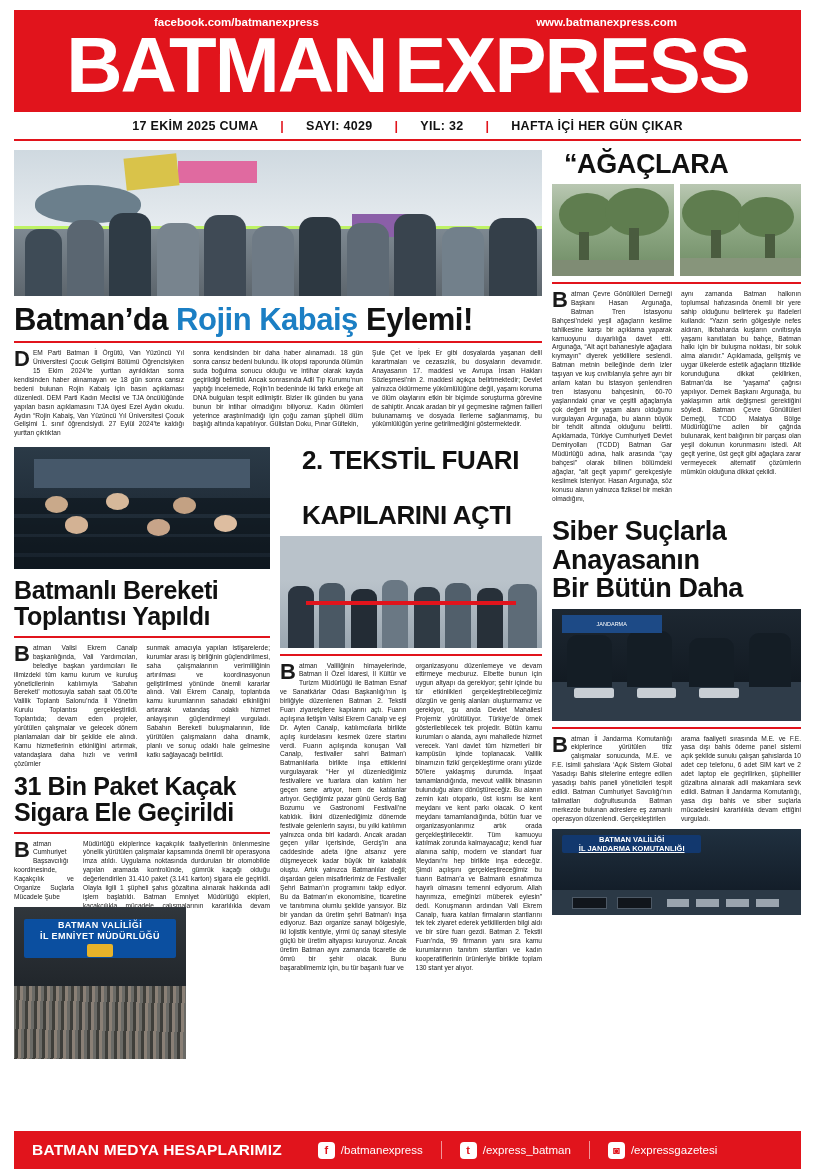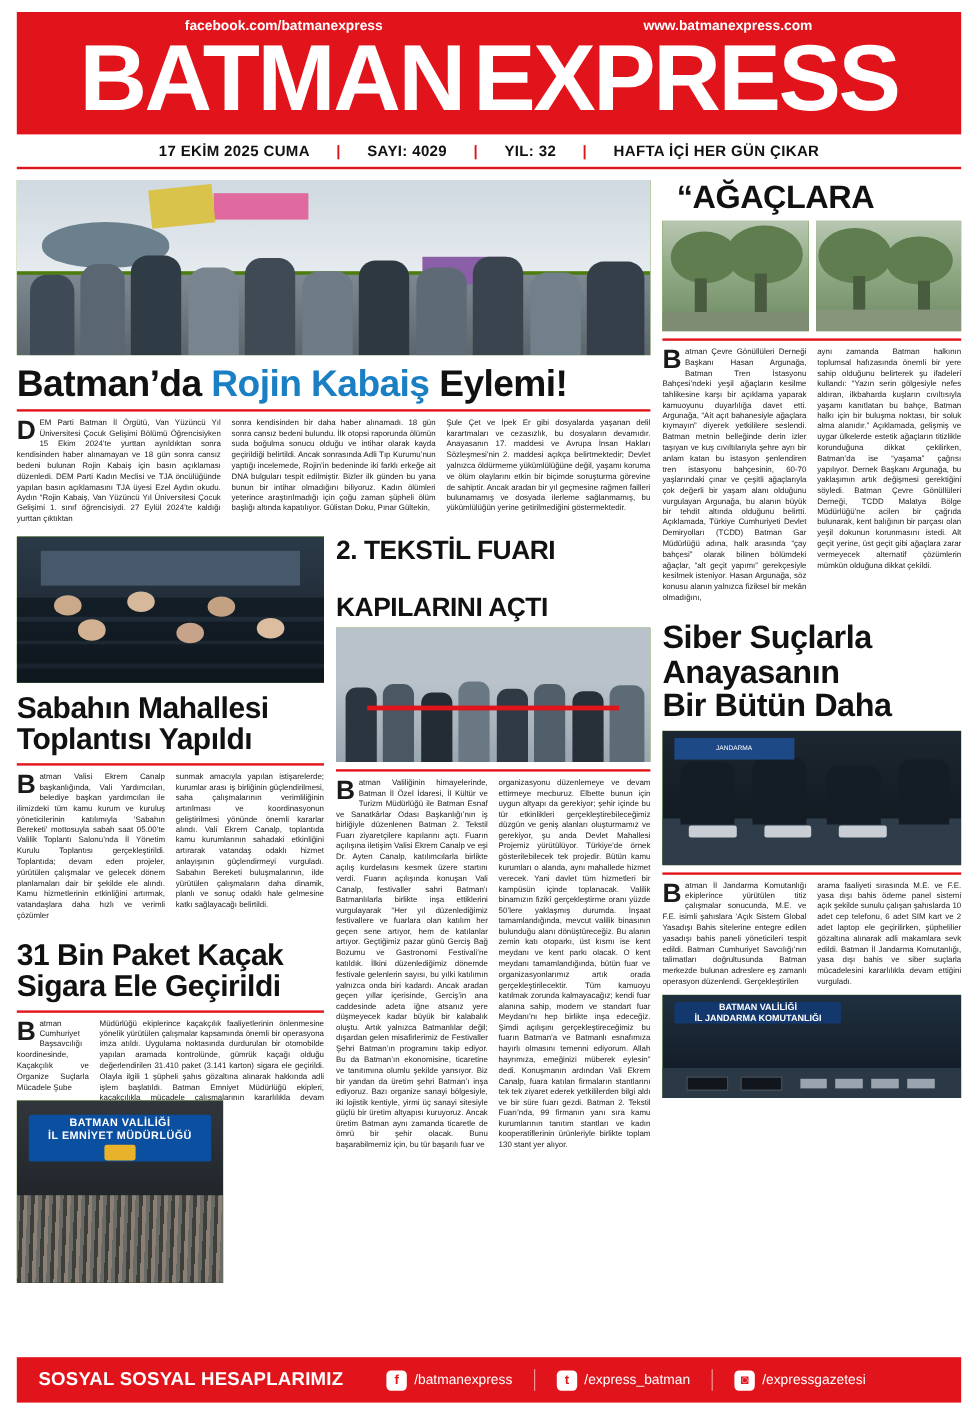--- a/index.html
+++ b/index.html
@@ -76,21 +76,21 @@
     gap: 10px;
     margin-top: 9px;
   }
   .col-left { width: 528px; }
   .col-right { width: 259px; }
 
   
   .photo {
     position: relative;
     overflow: hidden;
-    background: #4d7c0f;
+    background: #bef264;
   }
 
   
   h1.head {
     font-size: 31px;
     line-height: 1.02;
     font-weight: bold;
     margin: 8px 0 6px 0;
     letter-spacing: -0.5px;
   }
@@ -181,21 +181,21 @@
     background: repeating-linear-gradient(92deg,#6a6a66 0 3px,#3e3e3a 3px 6px, #8a8076 6px 9px); }
 
   .fair { position:absolute; inset:0; background: linear-gradient(#cfd6dc,#9aa6b0); }
   .ribbon { position:absolute; left:10%; right:10%; top:58%; height:4px; background:#e1141c; }
   .fairperson { position:absolute; bottom:0; border-radius: 9px 9px 0 0; }
 
   .gendarme { position:absolute; inset:0; background: linear-gradient(#20303f,#0e1620); }
   .g-banner { position:absolute; left:4%; top:6%; width:56%; height:22%; background:#12386e; color:#fff;
     display:flex; flex-direction:column; align-items:center; justify-content:center; border-radius:2px; }
   .g-banner .l1 { font-size: 7.5px; font-weight:bold; }
-  .g-banner .l2 { font-size: 7.5px; font-weight:bold; }
+  .g-banner .l2 { font-size: 7.5px; font-weight:bold;text-decoration:underline; }
   .g-table { position:absolute; left:0; right:0; bottom:0; height:30%; background:#2b3946; }
 
   .stack-gap { height: 8px; }
 
   .right-box { margin-top: 8px; }
 </style>
 </head>
 <body>
 
 <div class="page">
@@ -272,31 +272,31 @@
               <div style="position:absolute; left:12%; top:40%; width:9%; height:14%; background:#c9a98a; border-radius:50%;"></div>
               <div style="position:absolute; left:36%; top:38%; width:9%; height:14%; background:#d6b89a; border-radius:50%;"></div>
               <div style="position:absolute; left:62%; top:41%; width:9%; height:14%; background:#c3a183; border-radius:50%;"></div>
               <div style="position:absolute; left:20%; top:57%; width:9%; height:14%; background:#d3b294; border-radius:50%;"></div>
               <div style="position:absolute; left:52%; top:59%; width:9%; height:14%; background:#c7a489; border-radius:50%;"></div>
               <div style="position:absolute; left:78%; top:56%; width:9%; height:14%; background:#ddbda0; border-radius:50%;"></div>
             </div>
           </div>
 
           <h2 class="head2">
-            <span>Sabahın Mahallesi</span><br>
+            <span>Batmanlı Bereketi</span><br>
             <span>Toplantısı Yapıldı</span>
           </h2>
           <hr class="rule-red">
 
           <div class="cols2">
             <p class="dropcap" style="margin-top:0;">Batman Valisi Ekrem Canalp başkanlığında, Vali Yardımcıları, belediye başkan yardımcıları ile ilimizdeki tüm kamu kurum ve kuruluş yöneticilerinin katılımıyla ‘Sabahın Bereketi’ mottosuyla sabah saat 05.00’te Valilik Toplantı Salonu’nda İl Yönetim Kurulu Toplantısı gerçekleştirildi. Toplantıda; devam eden projeler, yürütülen çalışmalar ve gelecek dönem planlamaları dair bir şekilde ele alındı. Kamu hizmetlerinin etkinliğini artırmak, vatandaşlara daha hızlı ve verimli çözümler</p>
             <p>sunmak amacıyla yapılan istişarelerde; kurumlar arası iş birliğinin güçlendirilmesi, saha çalışmalarının verimliliğinin artırılması ve koordinasyonun geliştirilmesi yönünde önemli kararlar alındı. Vali Ekrem Canalp, toplantıda kamu kurumlarının sahadaki etkinliğini artırarak vatandaş odaklı hizmet anlayışının güçlendirmeyi vurguladı. Sabahın Bereketi buluşmalarının, ilde yürütülen çalışmaların daha dinamik, planlı ve sonuç odaklı hale gelmesine katkı sağlayacağı belirtildi.</p>
           </div>
 
-          <h2 class="head2" style="margin-top:12px;">
+          <h2 class="head2" style="margin-top:2px;">
             <span>31 Bin Paket Kaçak</span><br>
             <span>Sigara Ele Geçirildi</span>
           </h2>
           <hr class="rule-red">
 
           <div style="display:flex; gap:9px;">
             <div style="width:60px;">
               <p class="cols1 dropcap" style="margin:0;">Batman Cumhuriyet Başsavcılığı koordinesinde, Kaçakçılık ve Organize Suçlarla Mücadele Şube</p>
               <div class="photo" style="height:152px; margin-top:5px; width:172px;">
                 <div class="cig">
@@ -309,21 +309,21 @@
                 </div>
               </div>
             </div>
             <div style="width:auto; flex:1;">
               <p class="cols1" style="margin:0;">Müdürlüğü ekiplerince kaçakçılık faaliyetlerinin önlenmesine yönelik yürütülen çalışmalar kapsamında önemli bir operasyona imza atıldı. Uygulama noktasında durdurulan bir otomobilde yapılan aramada kontrolünde, gümrük kaçağı olduğu değerlendirilen 31.410 paket (3.141 karton) sigara ele geçirildi. Olayla ilgili 1 şüpheli şahıs gözaltına alınarak hakkında adli işlem başlatıldı. Batman Emniyet Müdürlüğü ekipleri, kaçakçılıkla mücadele çalışmalarının kararlılıkla devam edeceğini bildirdi.</p>
             </div>
           </div>
         </div>
 
         <div style="width:262px;">
-          <h2 class="head2" style="margin-top:0; font-size:22px;">
+          <h2 class="head2" style="margin-top:0; font-size:26px;margin-left:22px;">
             <span>2. TEKSTİL FUARI</span><br>
             <br>
             <span>KAPILARINI AÇTI</span>
           </h2>
 
           <div class="photo" style="height:112px; margin-top:6px;">
             <div class="fair">
               <div style="position:absolute; left:0; right:0; top:0; height:40%; background:#b9c2ca;"></div>
               <div class="fairperson" style="left:3%;  width:10%; height:55%; background:#2b3540;"></div>
               <div class="fairperson" style="left:15%; width:10%; height:58%; background:#4a5864;"></div>
@@ -422,21 +422,21 @@
             <div style="position:absolute; left:58%; bottom:10%; width:9%; height:9%; background:#9aa4ae;"></div>
             <div style="position:absolute; left:70%; bottom:10%; width:9%; height:9%; background:#9aa4ae;"></div>
             <div style="position:absolute; left:82%; bottom:10%; width:9%; height:9%; background:#9aa4ae;"></div>
           </div>
         </div>
       </div>
     </div>
   </div>
 
   <div class="socialbar">
-    <div class="title">SOSYAL SOSYAL HESAPLARIMIZ</div>
+    <div class="title">BATMAN MEDYA HESAPLARIMIZ</div>
 
     <div class="soc-item">
       <span class="soc-icon">f</span>
       <span>/batmanexpress</span>
     </div>
     <div class="soc-sep"></div>
     <div class="soc-item">
       <span class="soc-icon">t</span>
       <span>/express_batman</span>
     </div>

